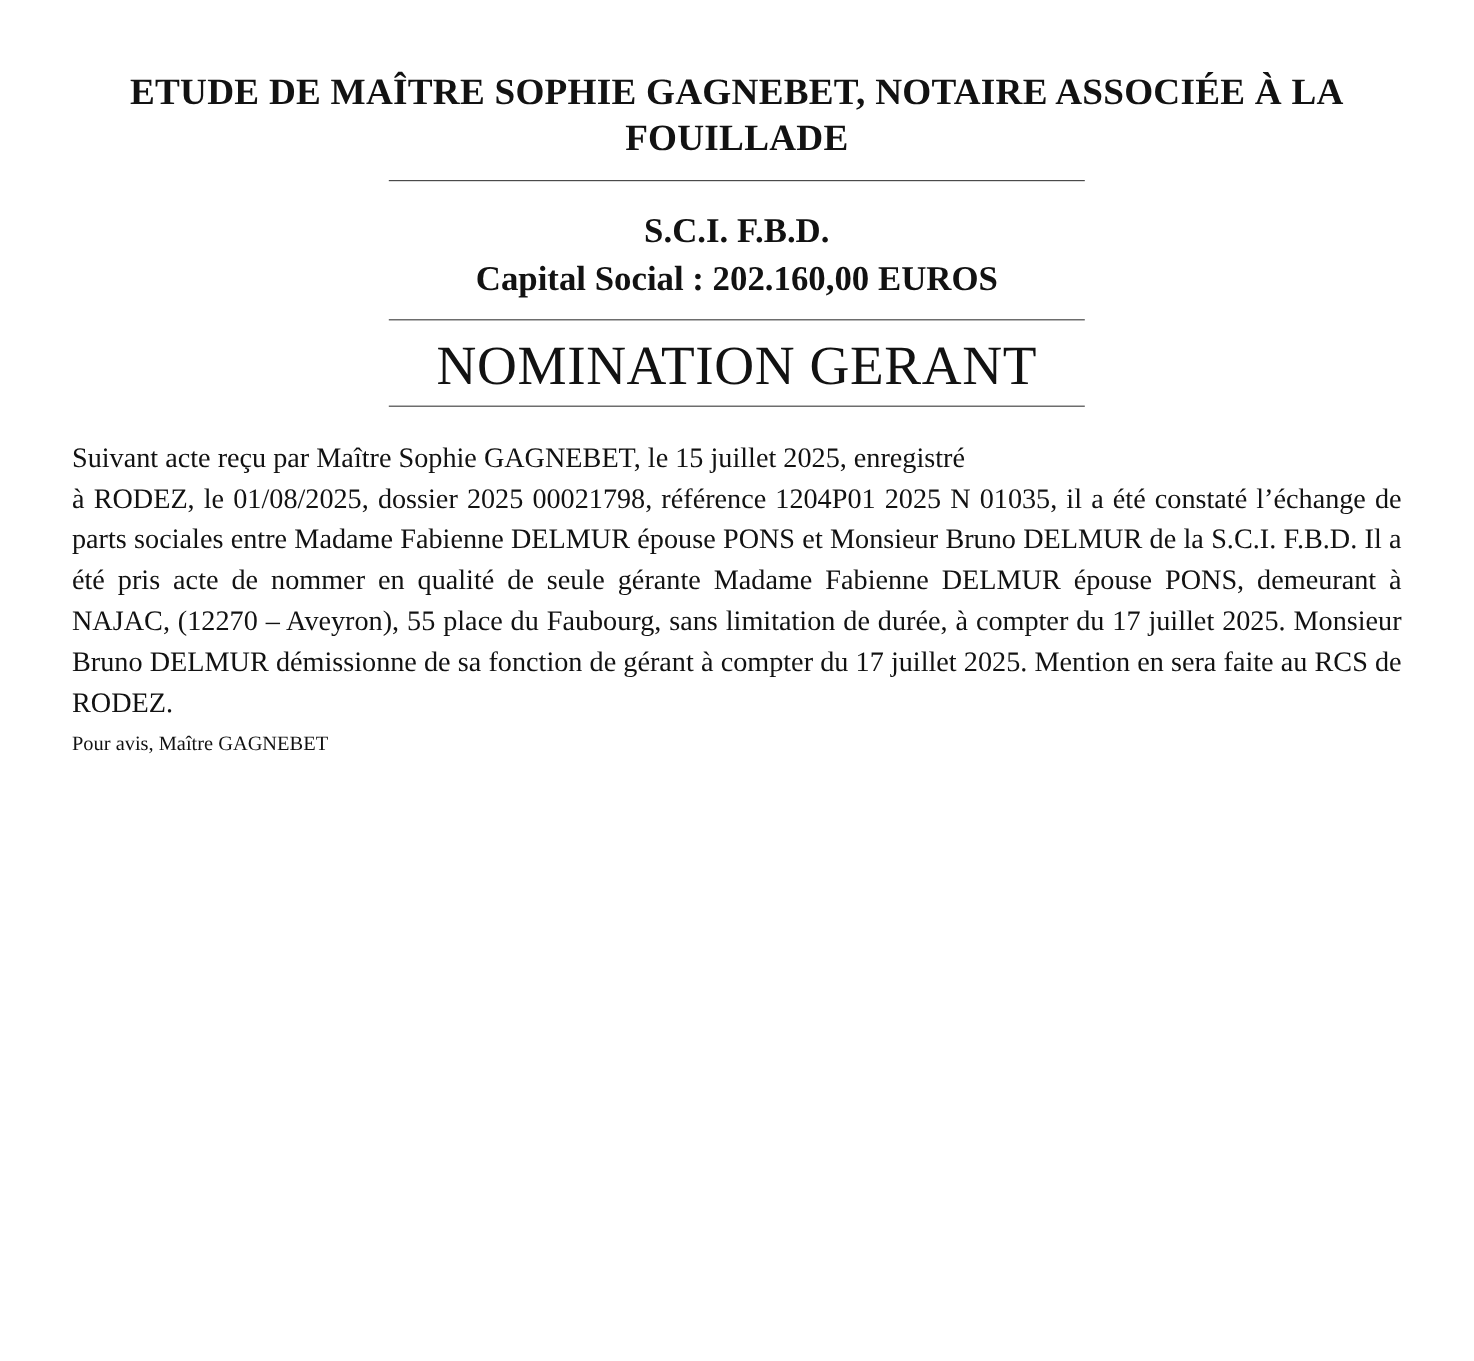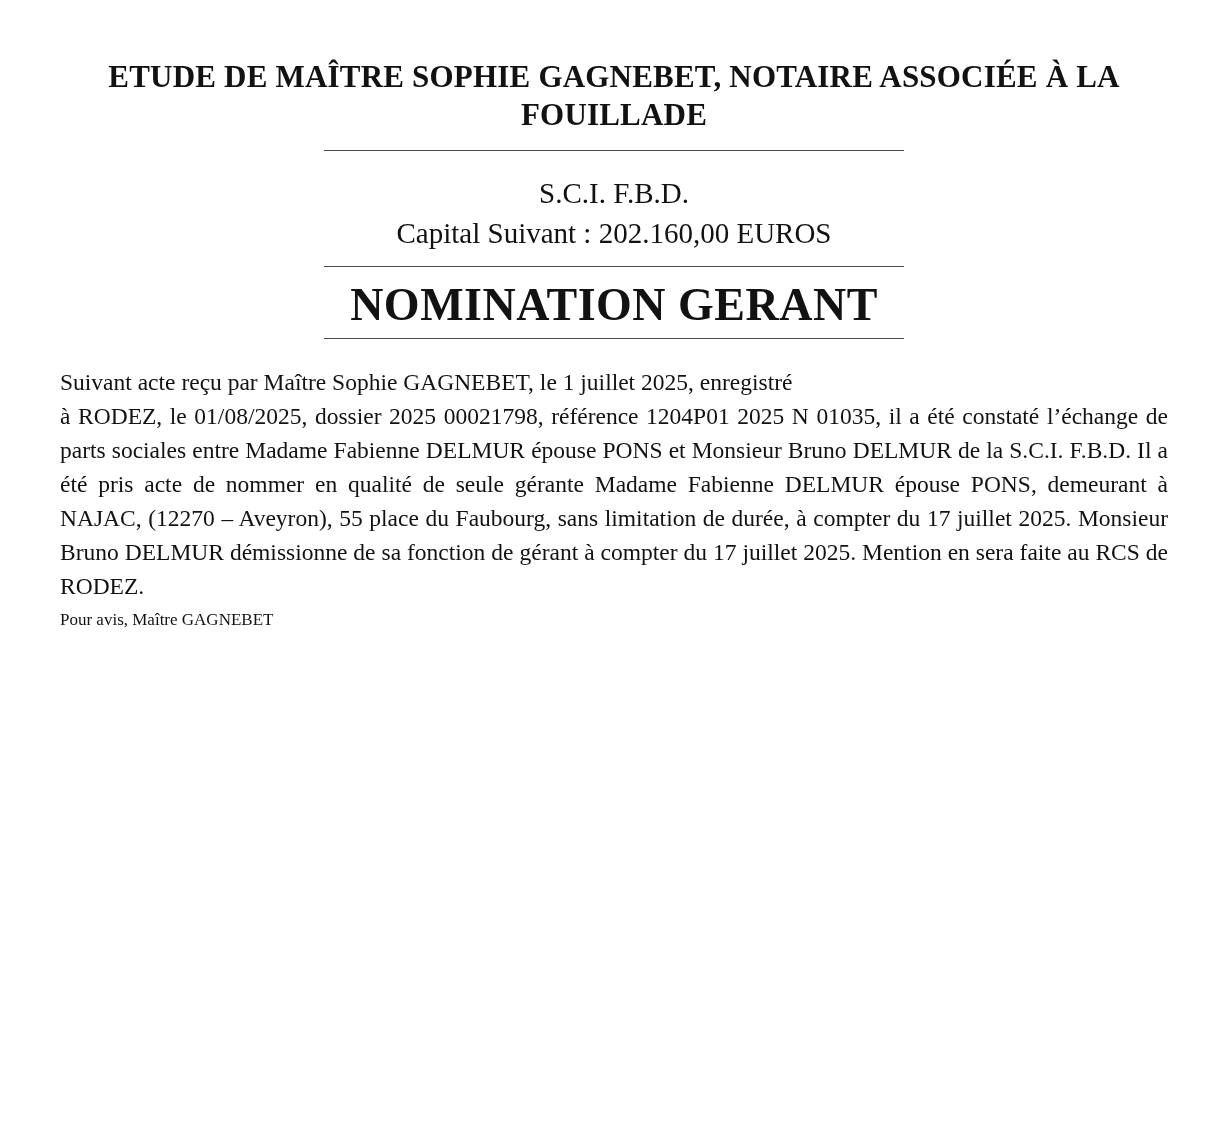--- a/index.html
+++ b/index.html
@@ -32,31 +32,31 @@
     border: none;
     border-top: 1.6px solid #4a4a4a;
     width: 580px;
     margin: 0 auto;
   }
   .rule-1 { margin-top: 16px; }
   .rule-2 { margin-top: 18px; }
   .rule-3 { margin-top: 9px; }
   .company-block {
     text-align: center;
-    font-weight: normal;
+    font-weight: bold;
     margin-top: 28px;
     line-height: 1.0;
   }
   .company-name { font-size: 29px; margin-bottom: 11px; }
   .company-capital { font-size: 29px; margin-bottom: 11px; }
   .company-siege { font-size: 29px; margin-bottom: 9px; }
   .company-rcs { font-size: 23px; }
   .notice-heading {
     text-align: center;
-    font-weight: bold;
+    font-weight: normal;
     font-size: 46px;
     letter-spacing: 0.5px;
     margin-top: 14px;
     line-height: 1.05;
   }
   .body-text {
     margin-top: 26px;
     font-size: 23.5px;
     line-height: 34px;
     text-align: justify;
@@ -71,29 +71,29 @@
 <body>
 
 <div class="page">
 
   <h1 class="office-title">ETUDE DE MAÎTRE SOPHIE GAGNEBET, NOTAIRE ASSOCIÉE À LA FOUILLADE</h1>
 
   <hr class="rule rule-1">
 
   <div class="company-block">
     <div class="company-name">S.C.I. F.B.D.</div>
-    <div class="company-capital">Capital Suivant : 202.160,00 EUROS</div>
+    <div class="company-capital">Capital Social : 202.160,00 EUROS</div>
   </div>
 
   <hr class="rule rule-2">
 
   <h2 class="notice-heading">NOMINATION GERANT</h2>
 
   <hr class="rule rule-3">
 
   <div class="body-text">
-    <span>Suivant acte reçu par Maître Sophie GAGNEBET, le 1 juillet 2025, enregistré</span><br>
+    <span>Suivant acte reçu par Maître Sophie GAGNEBET, le 15 juillet 2025, enregistré</span><br>
     <span>à RODEZ, le 01/08/2025, dossier 2025 00021798, référence 1204P01 2025 N 01035, il a été constaté l’échange de parts sociales entre Madame Fabienne DELMUR épouse PONS et Monsieur Bruno DELMUR de la S.C.I. F.B.D. Il a été pris acte de nommer en qualité de seule gérante Madame Fabienne DELMUR épouse PONS, demeurant à NAJAC, (12270 – Aveyron), 55 place du Faubourg, sans limitation de durée, à compter du 17 juillet 2025. Monsieur Bruno DELMUR démissionne de sa fonction de gérant à compter du 17 juillet 2025. Mention en sera faite au RCS de RODEZ.</span>
   </div>
 
   <div class="closing-line">Pour avis, Maître GAGNEBET</div>
 
 </div>
 
 </body></html>

